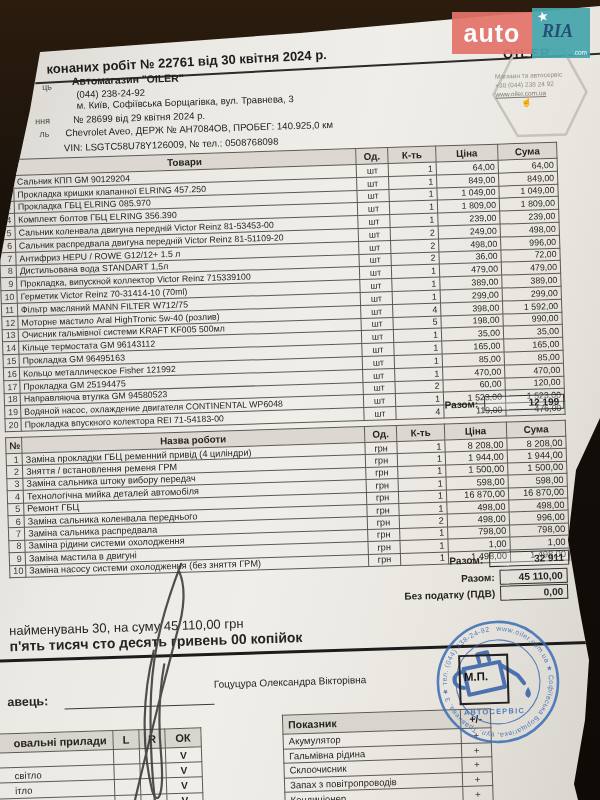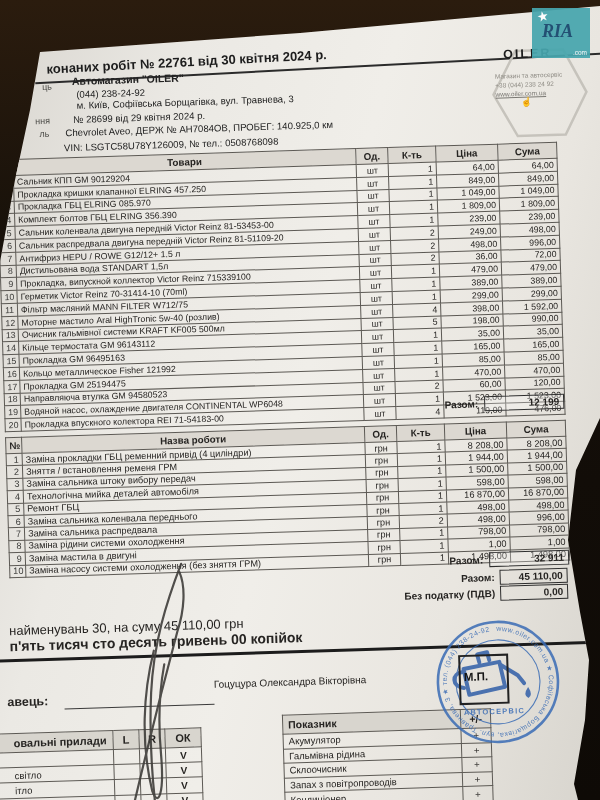--- a/index.html
+++ b/index.html
@@ -565,19 +565,20 @@
           <path d="M 76,7 C 60,45 46,85 42,135 C 39,175 40,215 43,251"></path>
           <path d="M 20,251 C 35,195 52,135 70,75 C 78,53 80,30 74,15"></path>
           <path d="M 46,93 C 34,135 30,185 40,233 C 46,251 52,235 50,197 C 48,165 50,135 56,107"></path>
         </g>
       </svg>
 
     </div>
   </div>
 
   <div class="wm">
+    <div class="wm-auto">auto</div>
     <div class="wm-ria">
       <span class="wm-star">★</span>
       <span class="wm-ria-text">RIA</span>
       <span class="wm-com">.com</span>
     </div>
   </div>
 </div>
 
 </body></html>

